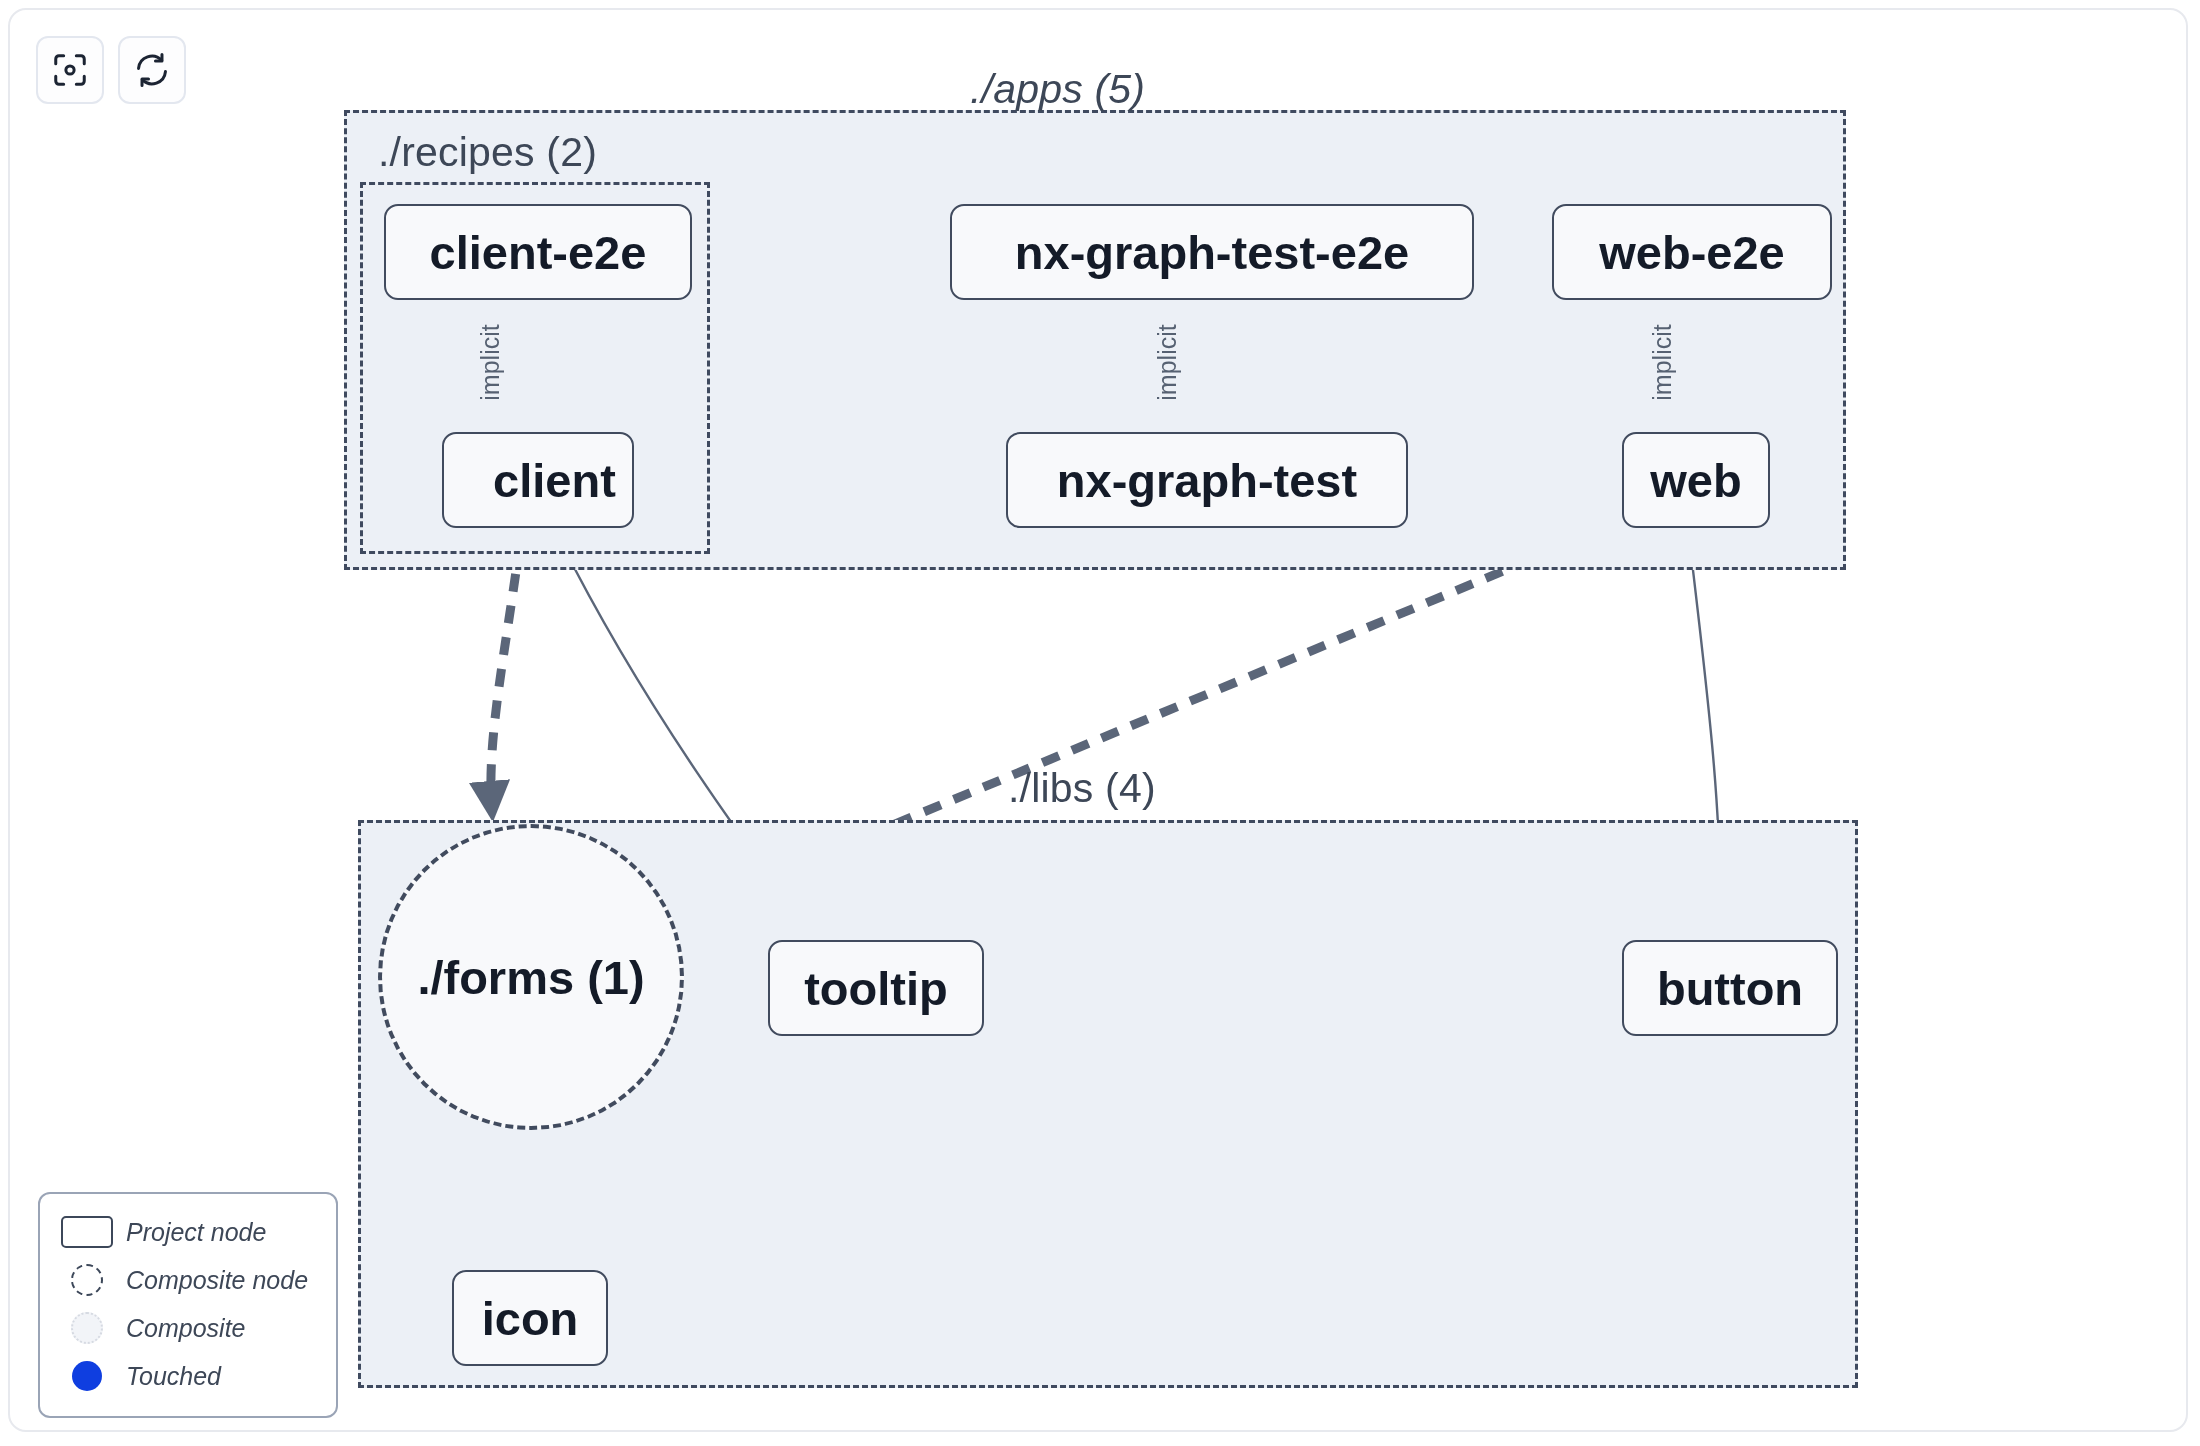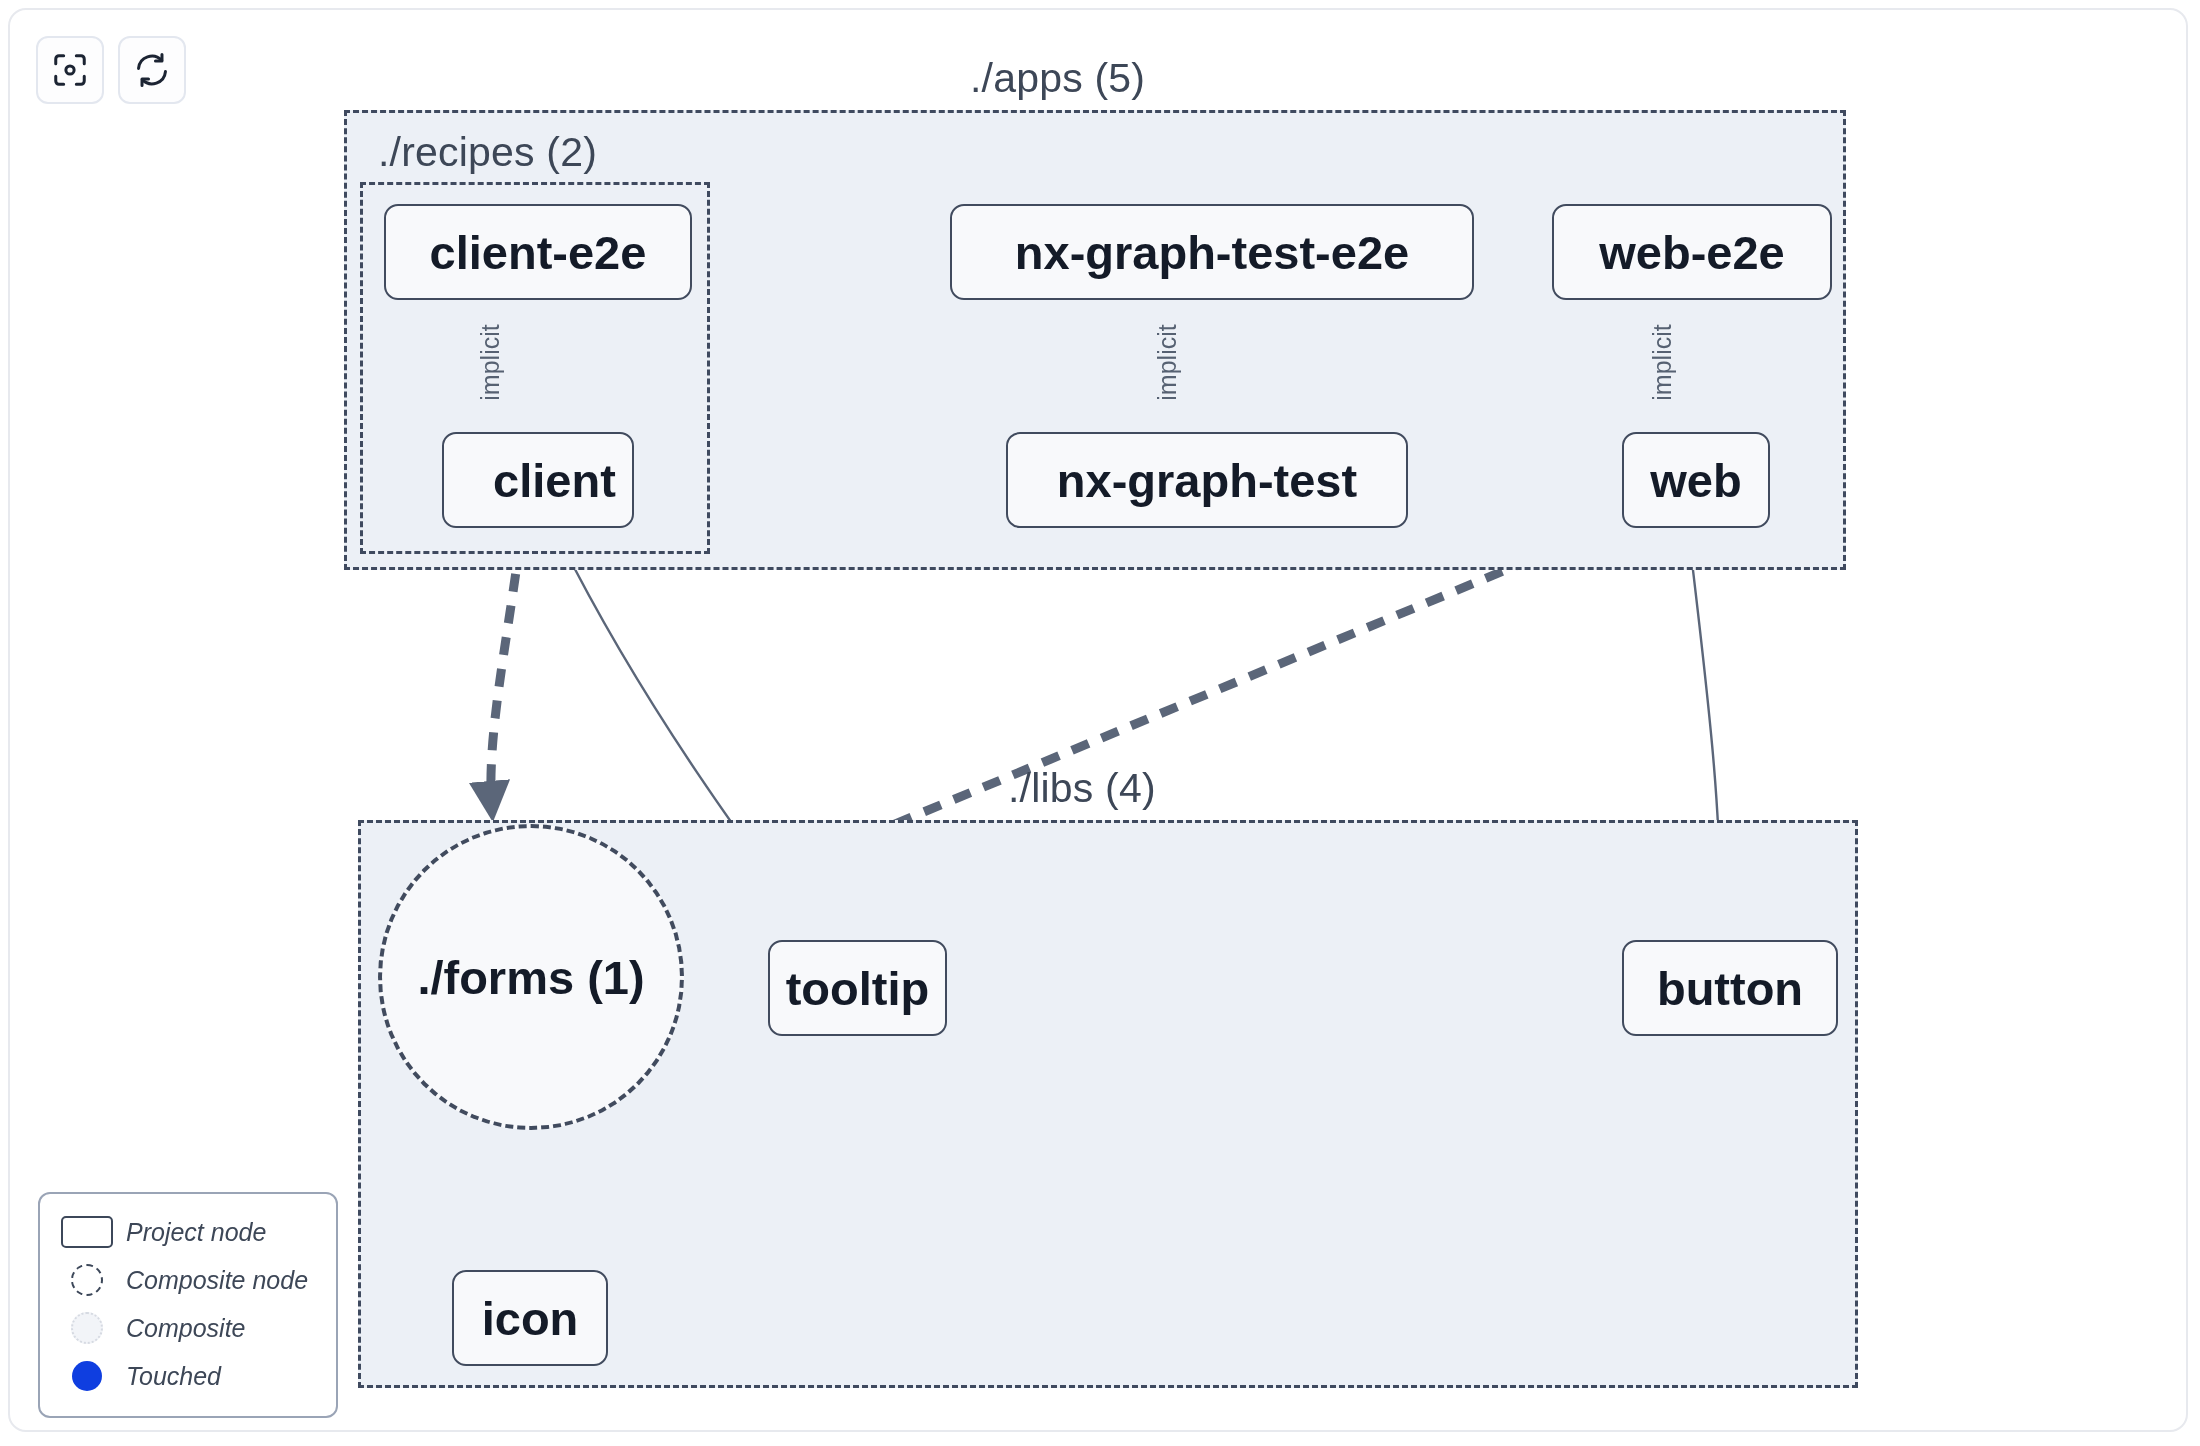--- a/index.html
+++ b/index.html
@@ -210,21 +210,21 @@
           <path d="M20.5 13a8.5 8.5 0 0 1-14.6 5.1"></path>
           <path d="M3.5 11a8.5 8.5 0 0 1 14.6-5.1"></path>
           <polyline points="18.3,2.2 18.3,6.3 14.2,6.3"></polyline>
           <polyline points="5.7,21.8 5.7,17.7 9.8,17.7"></polyline>
         </svg>
       </span>
     </div>
   </div>
 
   <div class="group-box" style="left:344px; top:110px; width:1502px; height:460px;"></div>
-  <div class="group-label" style="left:970px; top:58px;">./apps (5)</div>
+  <div class="group-label" style="left:970px; top:69px;font-style:italic;">./apps (5)</div>
 
   <div class="group-box" style="left:360px; top:182px; width:350px; height:372px;"></div>
   <div class="group-label" style="left:378px; top:132px;">./recipes (2)</div>
 
   <div class="group-box" style="left:358px; top:820px; width:1500px; height:568px;"></div>
   <div class="group-label" style="left:1008px; top:768px;">./libs (4)</div>
 
   <svg id="graph">
     <defs>
       <marker id="arrow-thin" viewBox="0 0 12 12" refX="10" refY="6" markerWidth="7" markerHeight="7" orient="auto-start-reverse">
@@ -277,21 +277,21 @@
   </div>
 
   <div class="node" style="left:1622px; top:432px; width:148px; height:96px;">
     <span class="node-label">web</span>
   </div>
 
   <div class="node-composite" style="left:378px; top:824px; width:306px; height:306px;">
     <span class="node-label">./forms (1)</span>
   </div>
 
-  <div class="node" style="left:768px; top:940px; width:179px; height:96px;">
+  <div class="node" style="left:768px; top:940px; width:216px; height:96px;">
     <span class="node-label">tooltip</span>
   </div>
 
   <div class="node" style="left:1622px; top:940px; width:216px; height:96px;">
     <span class="node-label">button</span>
   </div>
 
   <div class="node" style="left:452px; top:1270px; width:156px; height:96px;">
     <span class="node-label">icon</span>
   </div>

